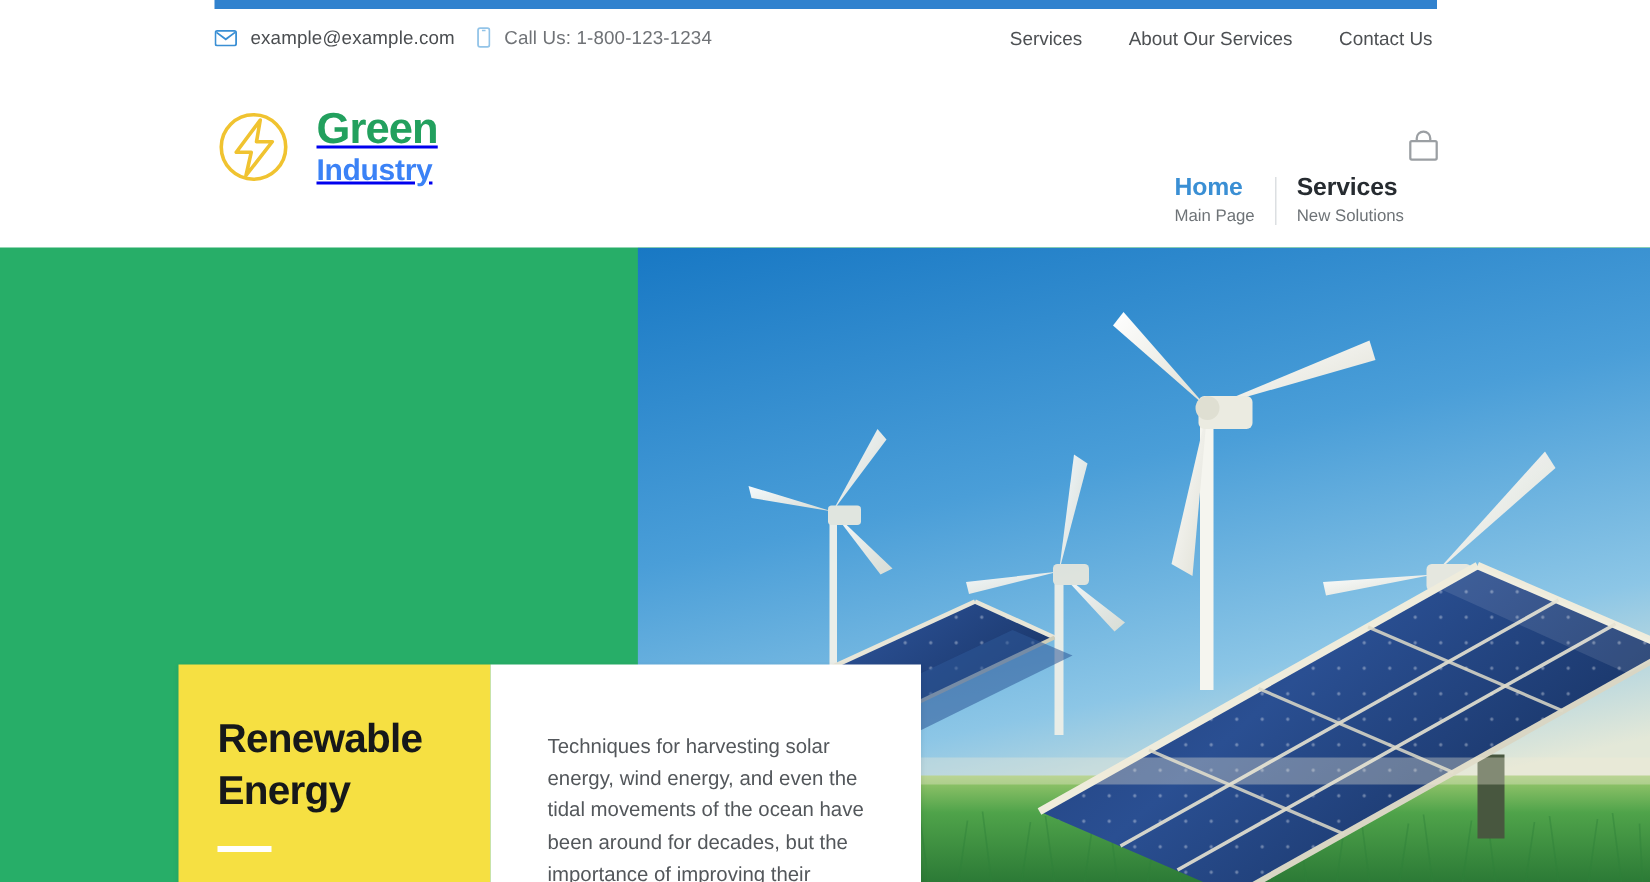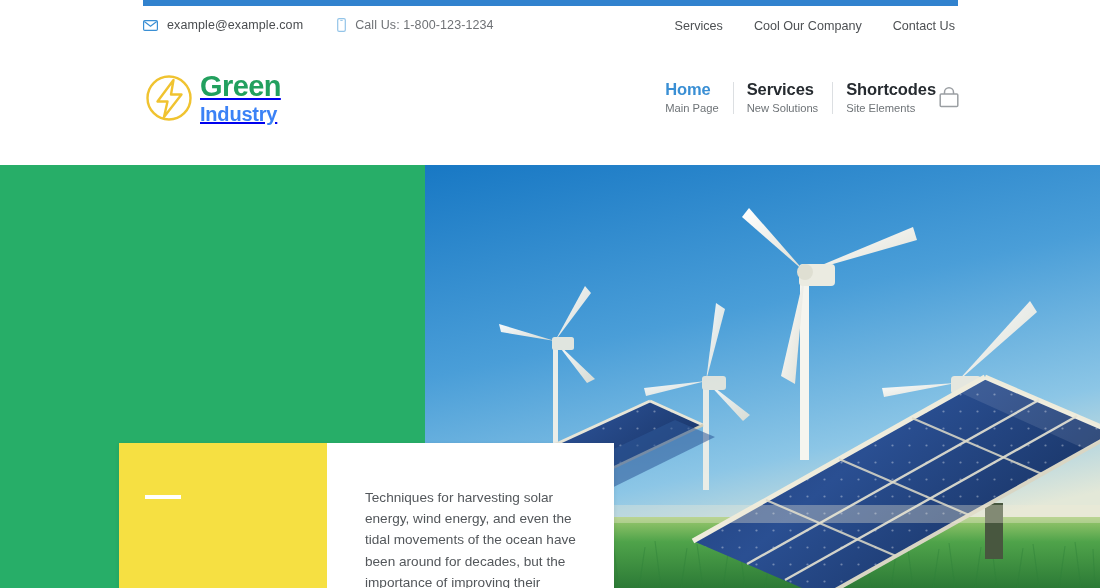--- a/index.html
+++ b/index.html
@@ -26,21 +26,21 @@
   .topbar {
     position: absolute; left: 0; top: 6px;
     width: 1100px; height: 44px;
     background: #ffffff;
   }
   .topbar-left {
     position: absolute; left: 143px; top: 12px;
     display: flex; align-items: center; gap: 0px;
   }
   .contact-item { display: flex; align-items: center; }
-  .contact-item + .contact-item { margin-left: 34px; }
+  .contact-item + .contact-item { margin-left: 15px; }
   .contact-icon { display: inline-flex; align-items: center; margin-right: 9px; }
   .contact-text {
     font-size: 12.5px; color: #6f7276; letter-spacing: .1px; white-space: nowrap;
   }
   .contact-text.email { color: #4a4d50; }
 
   .topbar-right {
     position: absolute; right: 145px; top: 13px;
     display: flex; align-items: center; gap: 31px;
   }
@@ -52,40 +52,41 @@
   .header {
     position: absolute; left: 0; top: 50px;
     width: 1100px; height: 115px; background: #ffffff;
   }
 
   .brand {
     position: absolute; left: 143px; top: 22px;
     display: flex; align-items: center;
   }
   .brand-mark { width: 52px; height: 52px; flex: 0 0 52px; }
-  .brand-words { margin-left: 5px; line-height: 1; }
+  .brand-words { margin-left: 16px; line-height: 1; }
   .brand-top {
     font-size: 29px; font-weight: bold; color: #22a05e;
     letter-spacing: -0.6px; display: block;
   }
   .brand-bottom {
     font-size: 20px; color: #3b82f6; letter-spacing: -0.2px;
     display: block; margin-top: 3px; font-weight: bold;
   }
 
   
   .mainnav {
     position: absolute; right: 150px; top: 30px;
     display: flex; align-items: flex-start; height: 48px;
   }
   .nav-item {
     position: relative;
     padding: 0 14px;
     text-align: left;
     cursor: pointer;
+    margin-top: 36px;
   }
   .nav-item + .nav-item::before {
     content: "";
     position: absolute; left: 0; top: 2px;
     width: 1px; height: 32px; background: #dcdfe2;
   }
   .nav-item:first-child { padding-left: 0; }
   .nav-title {
     display: block;
     font-size: 16.5px; font-weight: bold; color: #262b30;
@@ -173,21 +174,21 @@
             <line x1="3.3" y1="2.4" x2="5.7" y2="2.4" stroke="#93c4e8" stroke-width="1"></line>
           </svg>
         </span>
         <span class="contact-text">Call Us: 1-800-123-1234</span>
       </div>
 
     </div>
 
     <div class="topbar-right">
       <a class="top-link" href="#">Services</a>
-      <a class="top-link" href="#">Cool Our Company</a>
+      <a class="top-link" href="#">About Our Services</a>
       <a class="top-link" href="#">Contact Us</a>
     </div>
 
   </div>
 
   <div class="header">
 
     <a class="brand" href="#">
       <span class="brand-mark">
         <svg width="52" height="52" viewBox="0 0 52 52" aria-hidden="true">
@@ -207,24 +208,20 @@
         <span class="nav-title">Home</span>
         <span class="nav-sub">Main Page</span>
       </div>
 
       <div class="nav-item">
         <span class="nav-title">Services</span>
         <span class="nav-sub">New Solutions</span>
       </div>
 
 
-      <div class="nav-item">
-        <span class="nav-title">Shortcodes</span>
-        <span class="nav-sub">Site Elements</span>
-      </div>
 
 
     </nav>
 
     <div class="cart-btn">
       <svg width="22" height="24" viewBox="0 0 22 24" aria-hidden="true">
         <path d="M6.5 8 V6.2 a4.5 4.5 0 0 1 9 0 V8" fill="none" stroke="#9b9fa3" stroke-width="1.5"></path>
         <rect x="2.2" y="8" width="17.6" height="12.4" rx="1" fill="none" stroke="#9b9fa3" stroke-width="1.5"></rect>
       </svg>
     </div>
@@ -362,20 +359,21 @@
           <polygon points="560,212 690,268 660,284 536,228" fill="#ffffff" opacity="0.10"></polygon>
         </g>
 
         <rect x="0" y="340" width="675" height="18" fill="#f0ecd6" opacity="0.35"></rect>
       </svg>
     </div>
 
     <div class="hero-card">
 
       <div class="hero-card-left">
+        <h1 class="hero-heading"><span>Renewable</span><br><span>Energy</span></h1>
         <div class="hero-rule"></div>
       </div>
 
       <div class="hero-card-right">
         <p class="hero-body">Techniques for harvesting solar energy, wind energy, and even the tidal movements of the ocean have been around for decades, but the importance of improving their</p>
 
       </div>
 
     </div>
 

